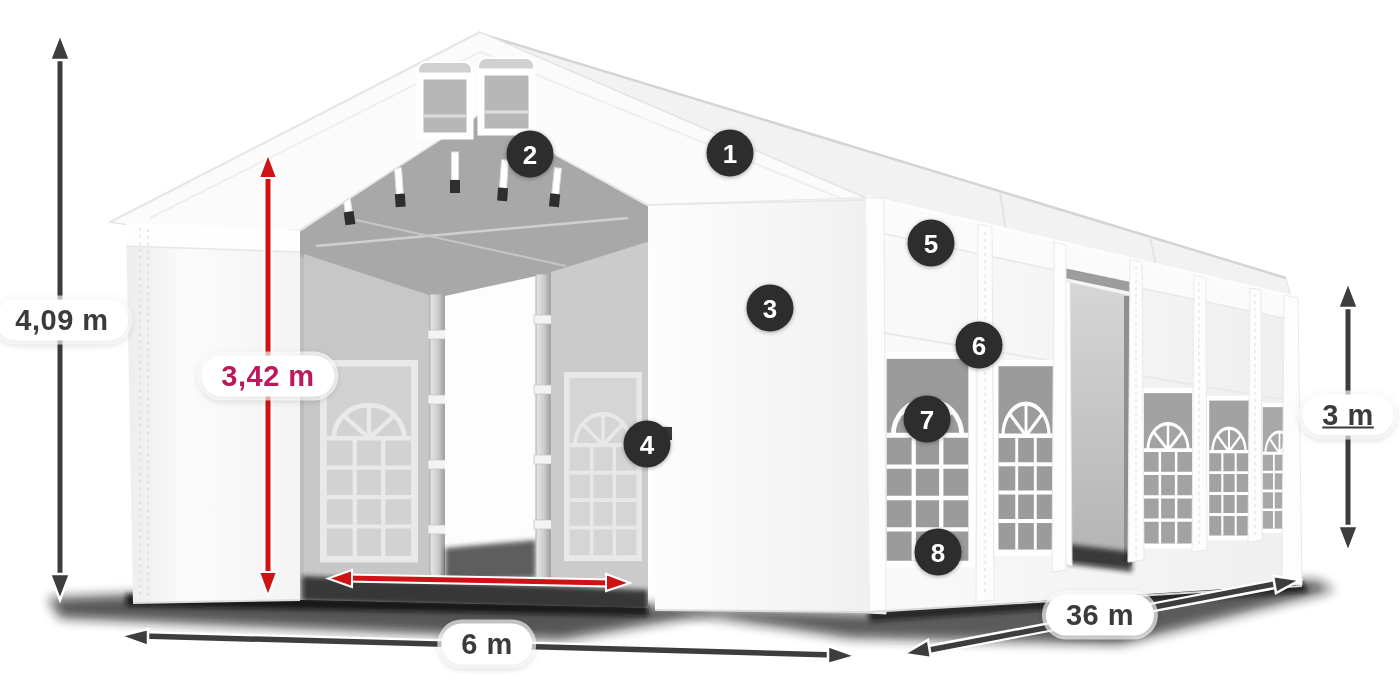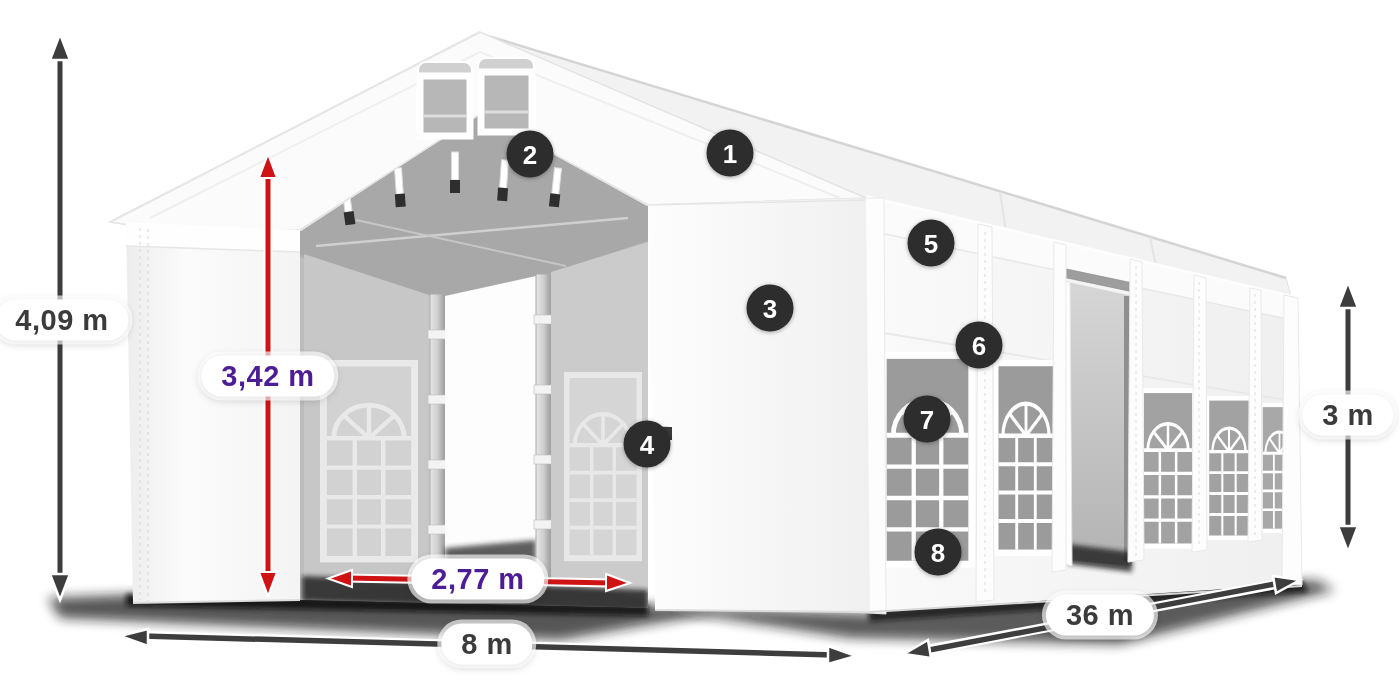--- a/index.html
+++ b/index.html
@@ -10,21 +10,21 @@
   .stage svg{position:absolute;left:0;top:0;}
   
   .pill{
     position:absolute;transform:translate(-50%,-50%);
     display:inline-flex;align-items:center;justify-content:center;
     background:#ffffff;border-radius:30px;padding:6px 20px;
     font-weight:bold;font-size:29px;line-height:1;white-space:nowrap;
     color:#3b3b3b;letter-spacing:.5px;
     box-shadow:0 0 0 4px rgba(255,255,255,.65), 0 2px 10px rgba(0,0,0,.28);
   }
-  .pill.red{color:#4c1d95;}
+  .pill.red{color:#be185d;}
   
   .badge{
     position:absolute;transform:translate(-50%,-50%);
     width:47px;height:47px;border-radius:50%;
     background:#2d2d2d;color:#ffffff;
     display:flex;align-items:center;justify-content:center;
     font-weight:bold;font-size:26px;line-height:1;
     box-shadow:0 1px 4px rgba(0,0,0,.35);
     cursor:pointer;user-select:none;
   }
@@ -283,24 +283,23 @@
       <line x1="1348" y1="300" x2="1348" y2="534" stroke="#ffffff" stroke-width="10"></line>
       <line x1="1348" y1="302" x2="1348" y2="532" stroke="#3d3d3d" stroke-width="5"></line>
       <polygon points="1338,308 1348,282 1358,308" fill="#3d3d3d" stroke="#ffffff" stroke-width="2.5"></polygon>
       <polygon points="1338,526 1348,552 1358,526" fill="#3d3d3d" stroke="#ffffff" stroke-width="2.5"></polygon>
     </g>
   </g>
 </svg>
 
 <div class="pill" style="left:62px;top:320px;">4,09 m</div>
 <div class="pill red" style="left:268px;top:376px;">3,42 m</div>
-<div class="pill red" style="left:478px;top:579px;">2,77 m</div>
-<div class="pill" style="left:487px;top:644px;">8 m</div>
+<div class="pill" style="left:487px;top:644px;">6 m</div>
 <div class="pill" style="left:1100px;top:615px;text-align:center;">36 m</div>
-<div class="pill" style="left:1348px;top:415px;">3 m</div>
+<div class="pill" style="left:1348px;top:415px;text-decoration:underline;">3 m</div>
 
 <div class="badge" style="left:730px;top:153px;">1</div>
 <div class="badge" style="left:530px;top:154px;">2</div>
 <div class="badge" style="left:770px;top:308px;">3</div>
 <div class="badge" style="left:647px;top:444px;">4</div>
 <div class="badge" style="left:931px;top:243px;">5</div>
 <div class="badge" style="left:979px;top:345px;">6</div>
 <div class="badge" style="left:927px;top:419px;">7</div>
 <div class="badge" style="left:938px;top:552px;">8</div>
 

